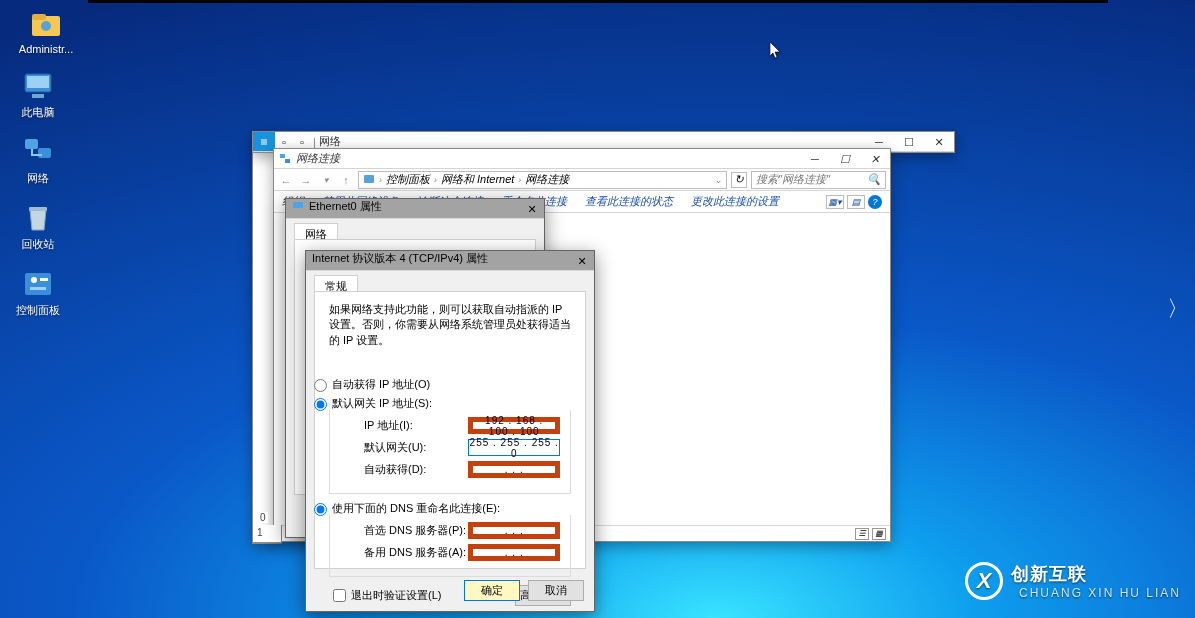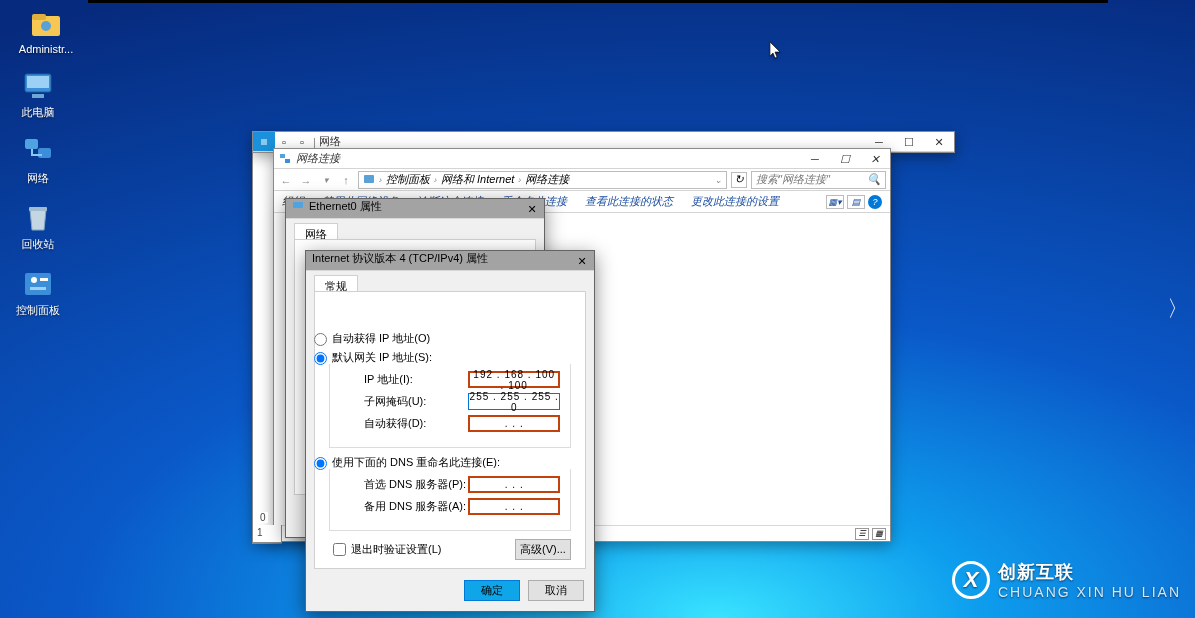--- a/index.html
+++ b/index.html
@@ -35,39 +35,39 @@
   .searchbox .sicon { margin-left:auto; }
 
   .dlg { position:absolute; background:#f0f0f0; border:1px solid #646464; box-shadow:0 5px 18px rgba(0,0,0,.45); }
   .dlg .dlgtitle { height:20px; display:flex; align-items:flex-start; padding:0 6px; font-size:11px; color:#000; background:#a3a3a3; border-bottom:1px solid #d8d8d8; position:relative; }
   .dlg .close { position:absolute; right:0; top:0; width:24px; height:20px; display:flex; align-items:center; justify-content:center; }
   .tab { position:absolute; left:8px; top:24px; background:#fff; border:1px solid #d0d0d0; border-bottom:none; padding:3px 10px; font-size:11px; }
   .tabpanel { position:absolute; left:8px; right:8px; top:40px; bottom:42px; background:#fff; border:1px solid #d0d0d0; padding:10px 14px; font-size:11px; }
   .grp { border:1px solid #dcdcdc; margin:10px 0 6px; padding:8px 10px 10px 34px; position:relative; }
   .row { display:flex; align-items:center; margin:5px 0; }
   .row .lbl { width:105px; }
-  .ipbox { width:92px; height:17px; border:2px solid #c2410c; background:#fff; text-align:center; font-family: Tahoma, sans-serif; letter-spacing:1px; font-size:10px; display:flex; align-items:center; justify-content:center; }
+  .ipbox { width:92px; height:17px; border:5px solid #c2410c; background:#fff; text-align:center; font-family: Tahoma, sans-serif; letter-spacing:1px; font-size:10px; display:flex; align-items:center; justify-content:center; }
   .radio { display:flex; align-items:center; margin:3px 0 3px -20px; }
   .radio input { margin-right:5px; }
   .radio.disabled { color:#808080; }
   .chk { display:flex; align-items:center; }
   .chk input { margin-right:5px; }
   .btn { min-width:56px; height:21px; background:#e1e1e1; border:1px solid #adadad; font-size:11px; display:inline-flex; align-items:center; justify-content:center; cursor:default; }
-  .btn.primary { border:1px solid #0078d7; background:#0ea5e9; }
+  .btn.primary { border:1px solid #0078d7; background:#fef9c3; }
   .dlg-actions { position:absolute; bottom:10px; right:10px; display:flex; gap:8px; }
 
   .eth-dlg .dlgtitle .eicon { width:12px; height:12px; margin-right:5px; }
 
   .viewbtn { width:18px; height:14px; border:1px solid #bcbcbc; display:flex; align-items:center; justify-content:center; margin-left:3px; font-size:9px; }
   .help { width:14px;height:14px; border-radius:50%; background:#0078d7; color:#fff; display:flex; align-items:center; justify-content:center; font-size:9px; margin-left:3px; }
 
   .watermark { position:absolute; right:14px; bottom:18px; display:flex; align-items:center; gap:8px; color:#fff; text-shadow:0 1px 2px rgba(0,0,0,.6); }
   .watermark .logo { width:38px; height:38px; border:3px solid #fff; border-radius:50%; display:flex; align-items:center; justify-content:center; font-weight:bold; font-size:22px; font-style:italic; }
   .watermark .txt1 { font-size:18px; font-weight:bold; letter-spacing:1px; }
-  .watermark .txt2 { font-size:14px; letter-spacing:2px; color:#cfe8ff; }
+  .watermark .txt2 { font-size:12px; letter-spacing:2px; color:#cfe8ff;margin-left:8px; }
 
   .nextarrow { position:absolute; right:6px; top:50%; transform:translateY(-50%); color:#fff; font-size:22px; opacity:.9; }
 </style>
 </head>
 <body>
 
 <div class="blackbar"></div>
 
 <div class="desktop-icon" style="left:3px; top:8px;margin-left:8px;">
   <div class="ico">
@@ -230,38 +230,39 @@
 </div>
 
 <div class="dlg" style="left:305px; top:250px; width:290px; height:362px;">
   <div class="dlgtitle">
     <span>Internet 协议版本 4 (TCP/IPv4) 属性</span>
     <div class="close">✕</div>
   </div>
   <div class="tab">常规</div>
   <div class="tabpanel">
 
+    <div style="line-height:1.4;">如果网络支持此功能，则可以获取自动指派的 IP 设置。否则，你需要从网络系统管理员处获得适当的 IP 设置。</div>
 
     <div style="margin-top:28px;">
       <label class="radio">
         <input type="radio" name="ipmode" style=""> 
           <span>自动获得 IP 地址(O)</span>
       </label>
       <label class="radio">
         <input type="radio" name="ipmode" checked="" style=""> 
           <span>默认网关 IP 地址(S):</span>
       </label>
     </div>
     <div class="grp" style="margin-top:-4px; border-top:none; padding-top:2px;">
       <div class="row">
         <div class="lbl">IP 地址(I):</div>
         <div class="ipbox">192 . 168 . 100 . 100</div>
       </div>
       <div class="row">
-        <div class="lbl">子网掩码(U):</div>
+        <div class="lbl">默认网关(U):</div>
         <div class="ipbox" style="border:1px solid #0078d7">255 . 255 . 255 .  0</div>
       </div>
       <div class="row">
         <div class="lbl">自动获得(D):</div>
         <div class="ipbox"> .     .     . </div>
       </div>
     </div>
 
     <div>
       <label class="radio">

